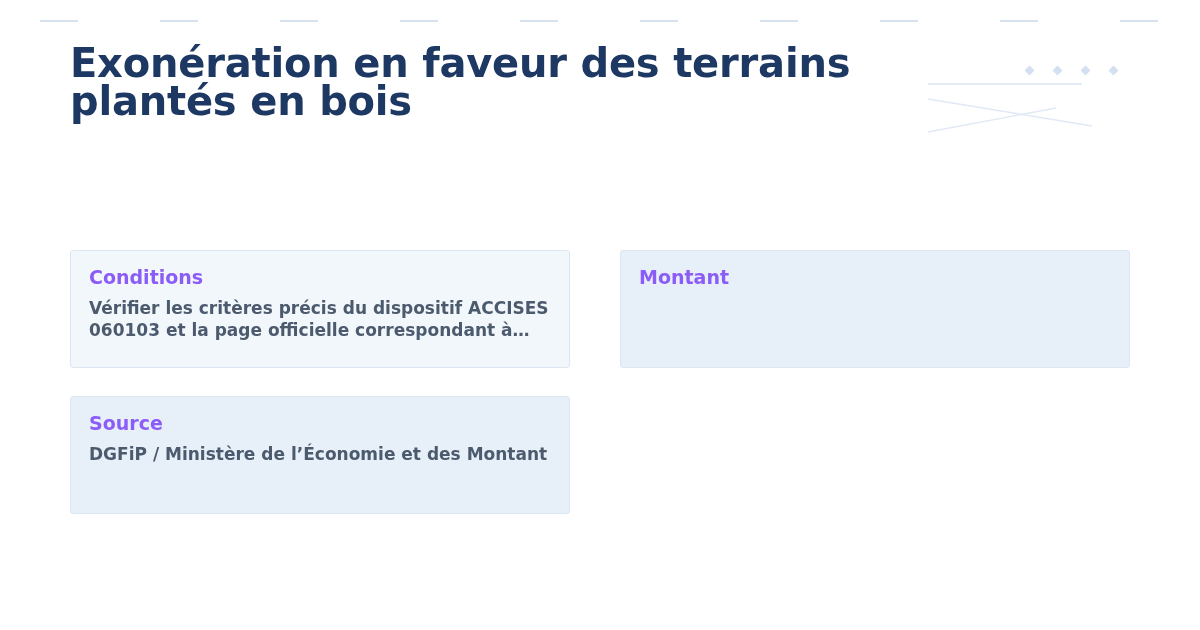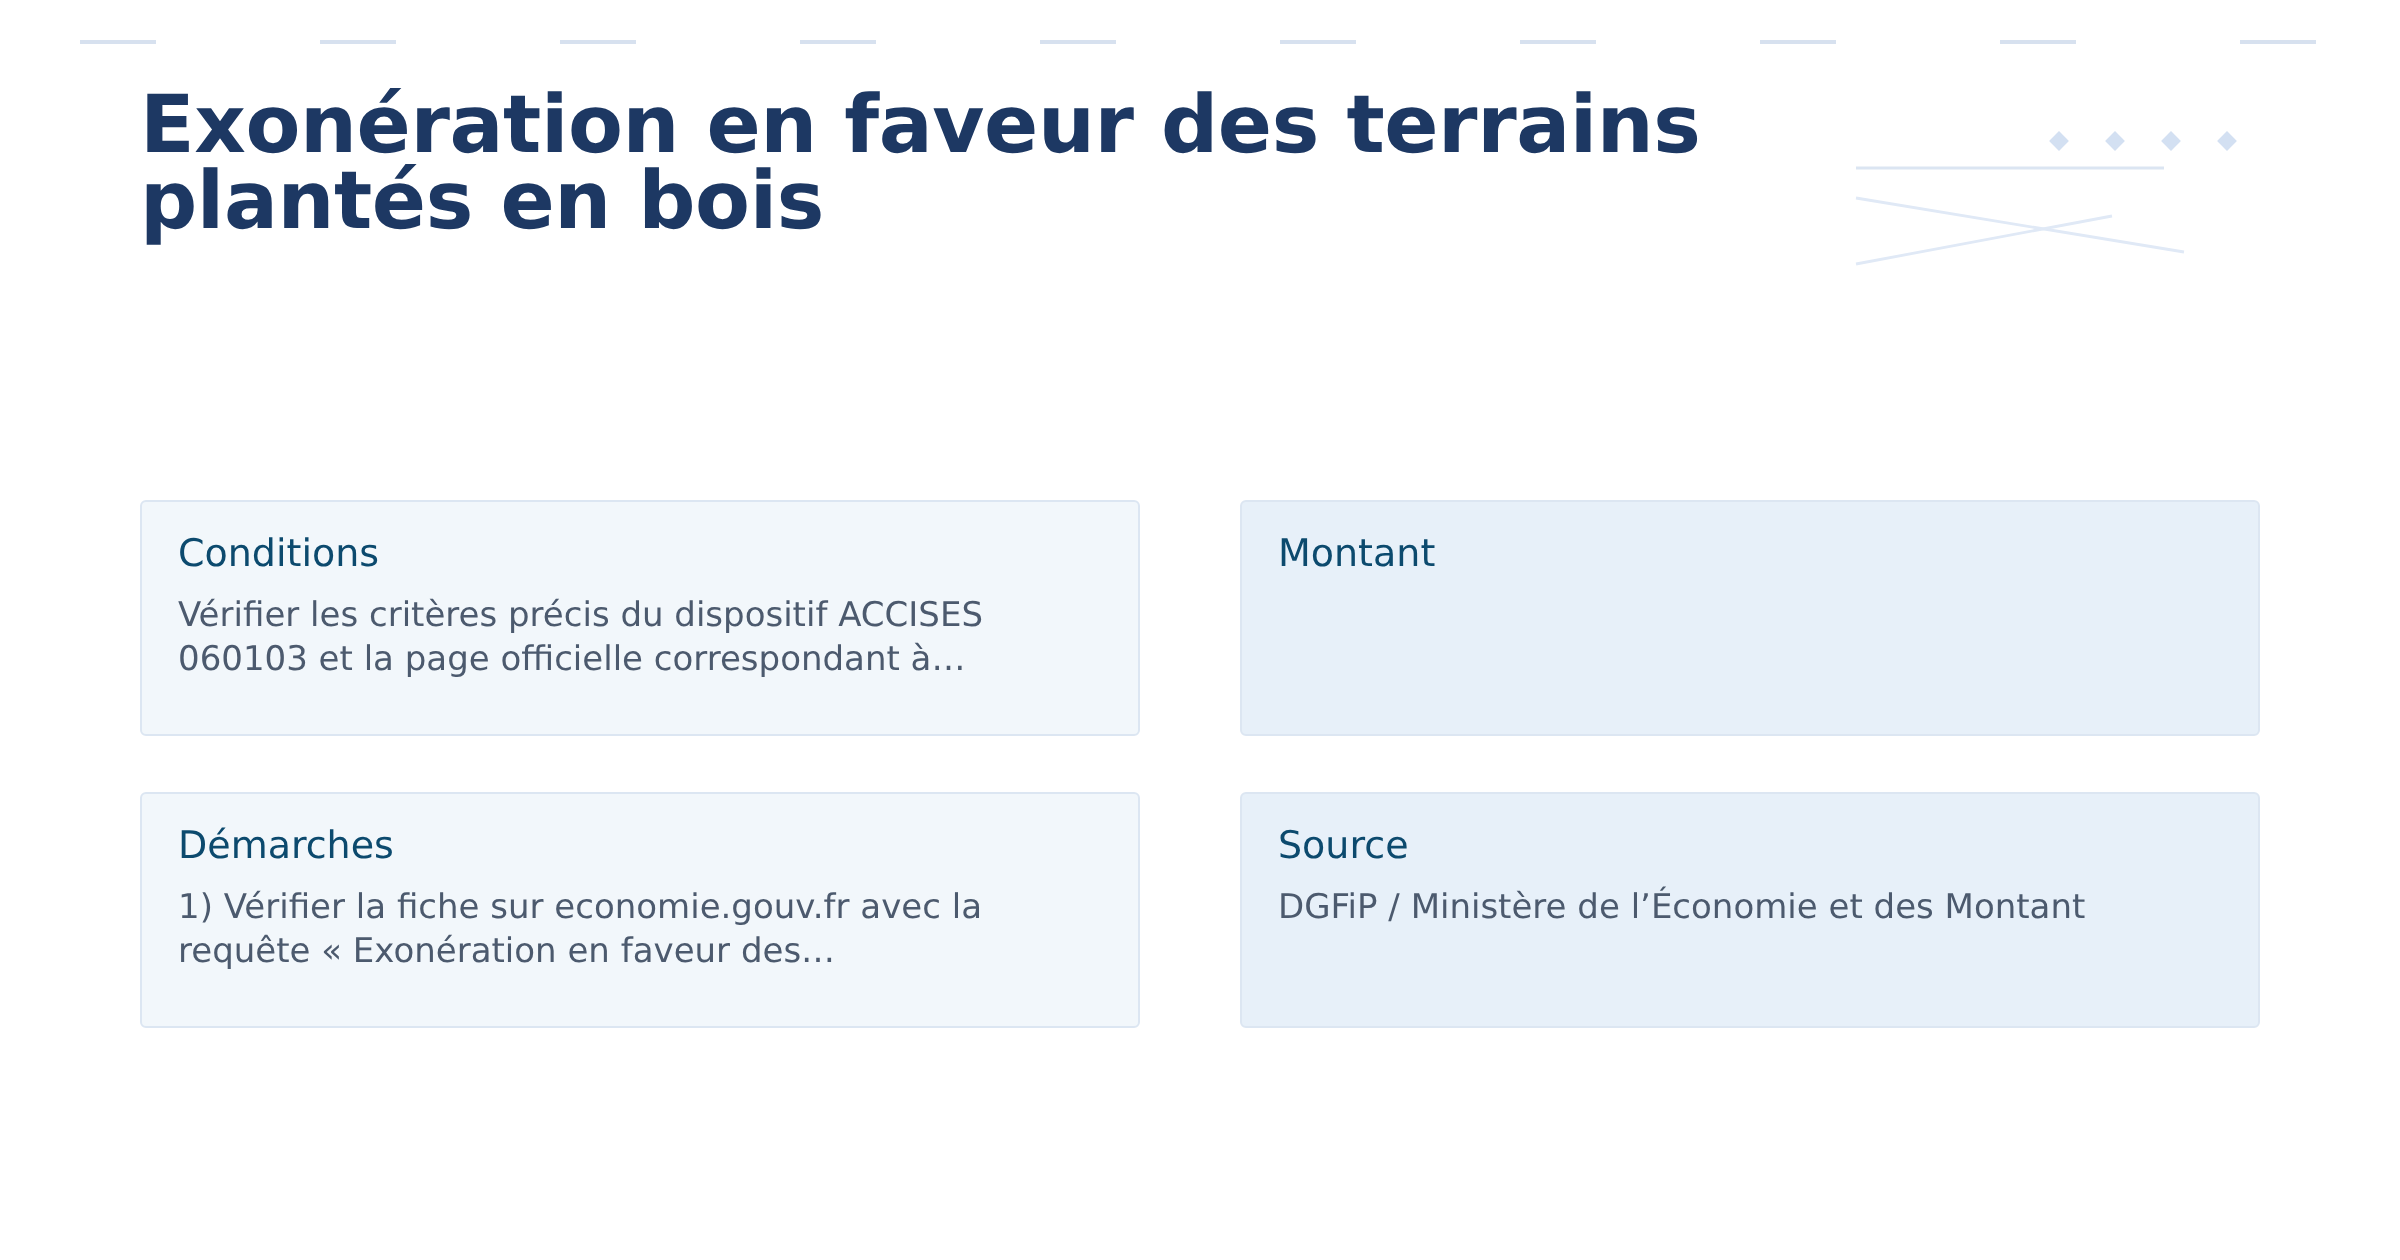--- a/index.html
+++ b/index.html
@@ -109,30 +109,31 @@
     background: #f2f7fb;
   }
   .card.tone-blue {
     background: #e7f0f9;
   }
 
   .card-title {
     margin: 0 0 8px 0;
     font-size: 19px;
     line-height: 24px;
-    font-weight: 400;
-    color: #0c4a6e;
+    font-weight: 700;
+    color: #8b5cf6;
     font-family: "DejaVu Sans", "Liberation Sans", sans-serif;
   }
   .card-body {
     margin: 0;
     font-size: 17px;
     line-height: 22px;
     color: #4c5a6e;
     font-family: "DejaVu Sans", "Liberation Sans", sans-serif;
+    font-weight: bold;
   }
 </style>
 </head>
 <body>
 
 <div class="slide">
 
   <div class="deco-dashline"></div>
 
   <div class="deco-dots">
@@ -158,24 +159,20 @@
 
     <div class="card tone-light">
       <h2 class="card-title">Conditions</h2>
       <p class="card-body">Vérifier les critères précis du dispositif ACCISES 060103 et la page officielle correspondant à…</p>
     </div>
 
     <div class="card tone-blue">
       <h2 class="card-title">Montant</h2>
     </div>
 
-    <div class="card tone-light">
-      <h2 class="card-title">Démarches</h2>
-      <p class="card-body">1) Vérifier la fiche sur economie.gouv.fr avec la requête « Exonération en faveur des…</p>
-    </div>
 
     <div class="card tone-blue">
       <h2 class="card-title">Source</h2>
       <p class="card-body">DGFiP / Ministère de l’Économie et des Montant</p>
     </div>
 
   </div>
 </div>
 
 </body></html>

